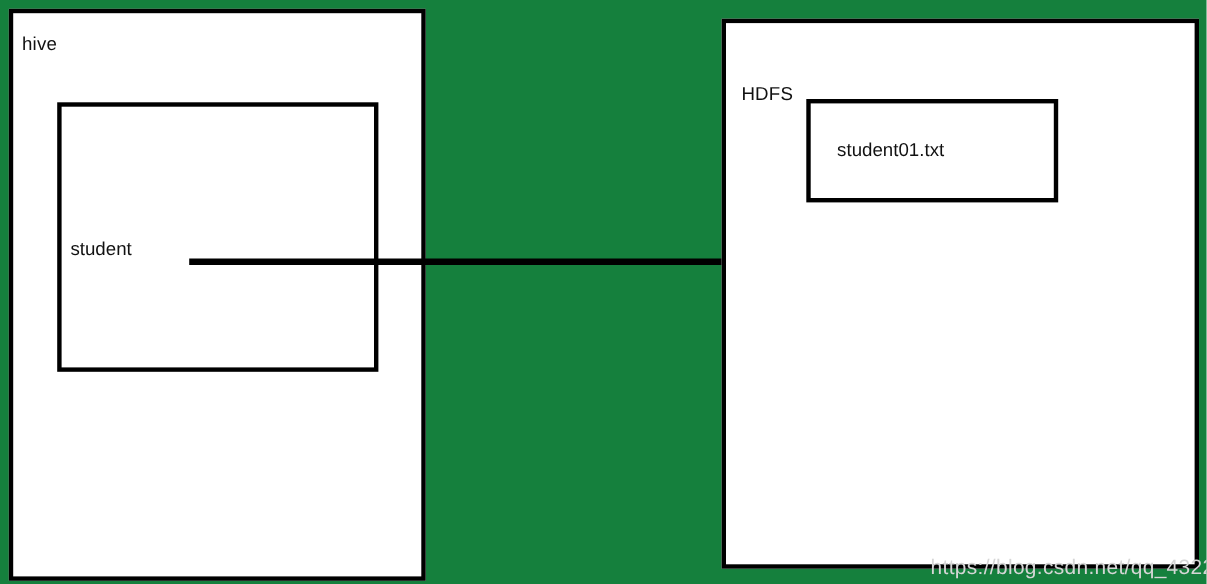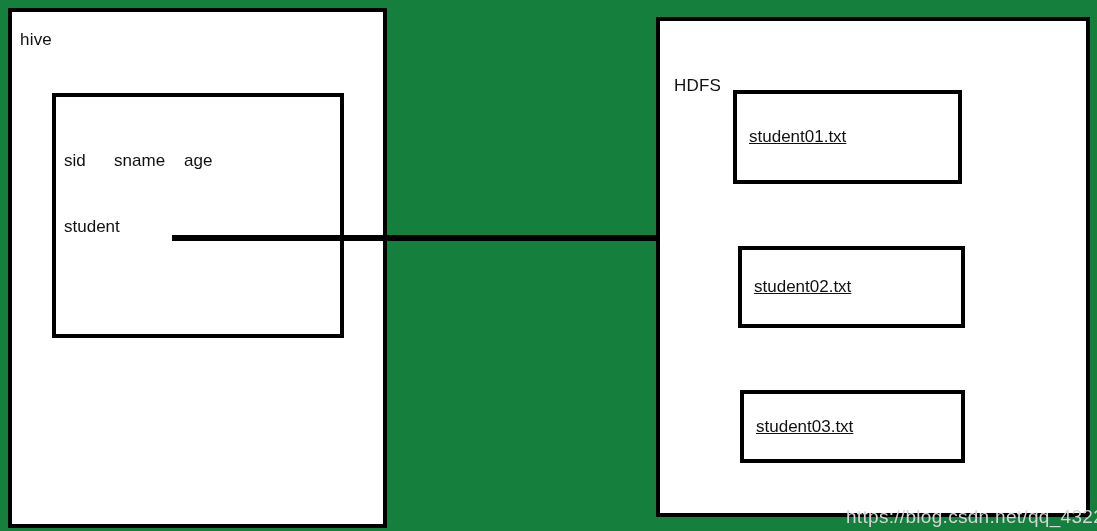--- a/index.html
+++ b/index.html
@@ -82,22 +82,21 @@
     box-sizing: border-box;
     background: #ffffff;
     border: 4px solid #000000;
     display: flex;
     align-items: center;
   }
   .file-box-label {
     font-size: 17px;
     line-height: 20px;
     white-space: nowrap;
-    padding-left: 12px;
-    text-decoration: underline;
+    padding-left: 24px;
   }
   #file-box-0 { left: 733px; top: 90px;  width: 229px; height: 94px; }
   #file-box-1 { left: 738px; top: 246px; width: 227px; height: 82px; }
   #file-box-2 { left: 740px; top: 390px; width: 225px; height: 73px; }
 
   
   #flow-arrow {
     position: absolute;
     left: 168px;
     top: 210px;
@@ -120,36 +119,29 @@
 </style>
 </head>
 <body>
 
 <div id="canvas">
 
   <div class="box" id="hive-container"></div>
   <div class="container-label" id="hive-label">hive</div>
 
   <div class="box" id="student-table-box"></div>
-  <div class="table-text" id="student-table-columns">sid      sname    age</div>
   <div class="table-text" id="student-table-location">student</div>
 
   <svg id="flow-arrow" viewBox="0 0 550 60">
     <line x1="4" y1="28" x2="516" y2="28" stroke="#000000" stroke-width="6"></line>
     <polyline points="508,10 541,28 508,47" fill="none" stroke="#000000" stroke-width="8" stroke-linecap="square" stroke-linejoin="miter"></polyline>
   </svg>
 
   <div class="box" id="hdfs-container"></div>
   <div class="container-label" id="hdfs-label">HDFS</div>
 
   <div class="file-box" id="file-box-0">
     <span class="file-box-label">student01.txt</span>
   </div>
-  <div class="file-box" id="file-box-1">
-    <span class="file-box-label">student02.txt</span>
-  </div>
-  <div class="file-box" id="file-box-2">
-    <span class="file-box-label">student03.txt</span>
-  </div>
 
   <div id="watermark">https://blog.csdn.net/qq_43225978</div>
 
 </div>
 
 </body></html>

